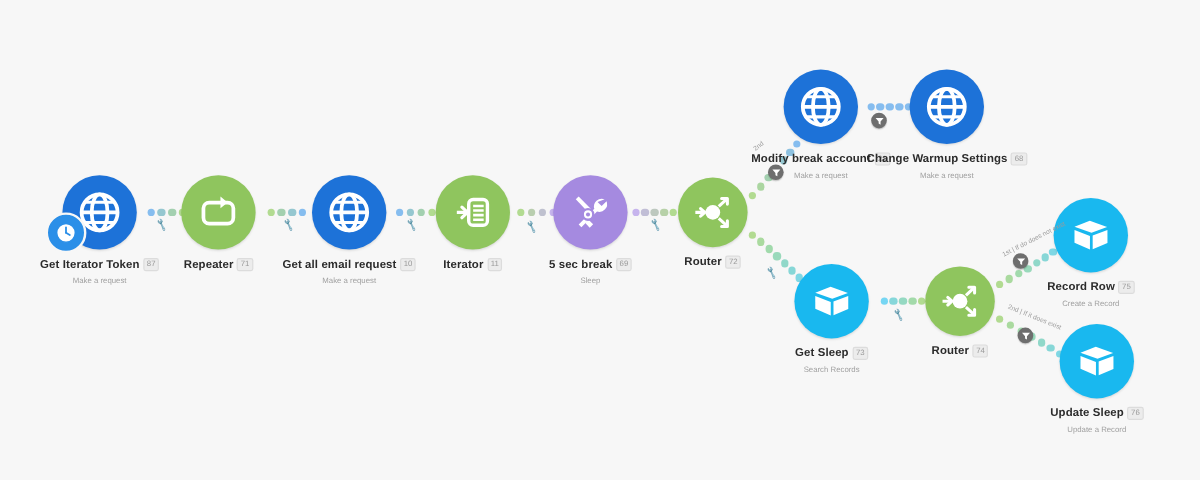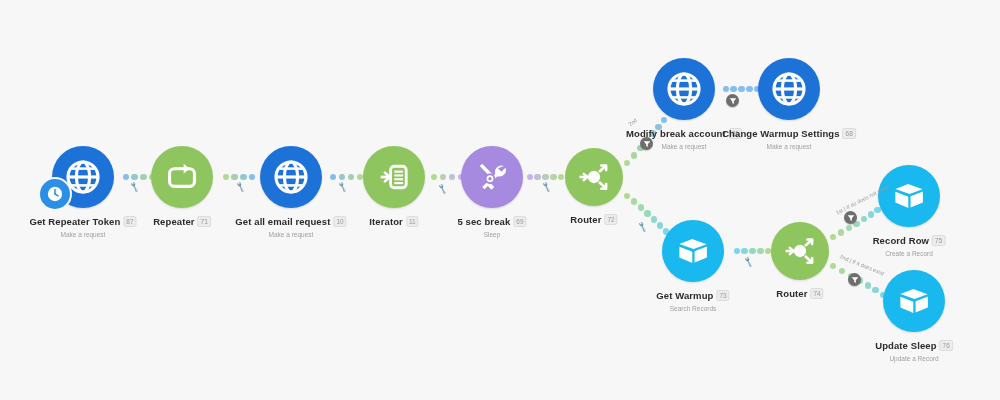--- a/index.html
+++ b/index.html
@@ -213,21 +213,21 @@
       </svg>
     </div>
     <div class="clockbadge" style="left:-45px;top:0px;">
       <svg width="20" height="20" viewBox="0 0 24 24">
         <circle cx="12" cy="12" r="9.4" fill="#ffffff" stroke="#2b8fe8" stroke-width="1.6"></circle>
         <line x1="12" y1="12" x2="12" y2="6.6" stroke="#2b8fe8" stroke-width="1.8" stroke-linecap="round"></line>
         <line x1="12" y1="12" x2="15.8" y2="14.2" stroke="#2b8fe8" stroke-width="1.8" stroke-linecap="round"></line>
       </svg>
     </div>
     <div class="label" style="top:35px;">
-      <span class="title">Get Repeater Token</span><span class="badge">87</span>
+      <span class="title">Get Iterator Token</span><span class="badge">87</span>
       <span class="sub">Make a request</span>
     </div>
   </div>
 
   <div class="node" style="left:182px;top:177px;">
     <div class="port left p-green"></div>
     <div class="port right p-green"></div>
     <div class="bubble big c-green">
       <svg class="icon" width="34" height="34" viewBox="0 0 24 24">
         <rect x="3.2" y="6.2" width="17.6" height="12.4" rx="3.4" fill="none" stroke="#fff" stroke-width="2.2"></rect>
@@ -358,21 +358,21 @@
     <div class="port left p-cyan"></div>
     <div class="port right p-cyan"></div>
     <div class="bubble big c-cyan">
       <svg class="icon" width="34" height="34" viewBox="0 0 24 24">
         <path d="M2.4 7.1 L11.4 3.5 L21.6 7.2 L12.4 10.6 Z" fill="#fff"></path>
         <path d="M13.1 12.2 L21.8 8.9 L21.8 16.6 L13.1 20.2 Z" fill="#fff"></path>
         <path d="M2.4 9.0 L11.5 12.5 L11.5 20.4 L2.4 16.5 Z" fill="#fff"></path>
       </svg>
     </div>
     <div class="label" style="top:35px;">
-      <span class="title">Get Warmup</span><span class="badge">73</span>
+      <span class="title">Get Sleep</span><span class="badge">73</span>
       <span class="sub">Search Records</span>
     </div>
   </div>
 
   <div class="node" style="left:800px;top:251px;">
     <div class="port left p-green"></div>
     <div class="port right p-green"></div>
     <div class="bubble mid c-green">
       <svg class="icon" width="36" height="36" viewBox="0 0 24 24">
         <circle cx="12" cy="12" r="4.1" fill="#fff"></circle>

